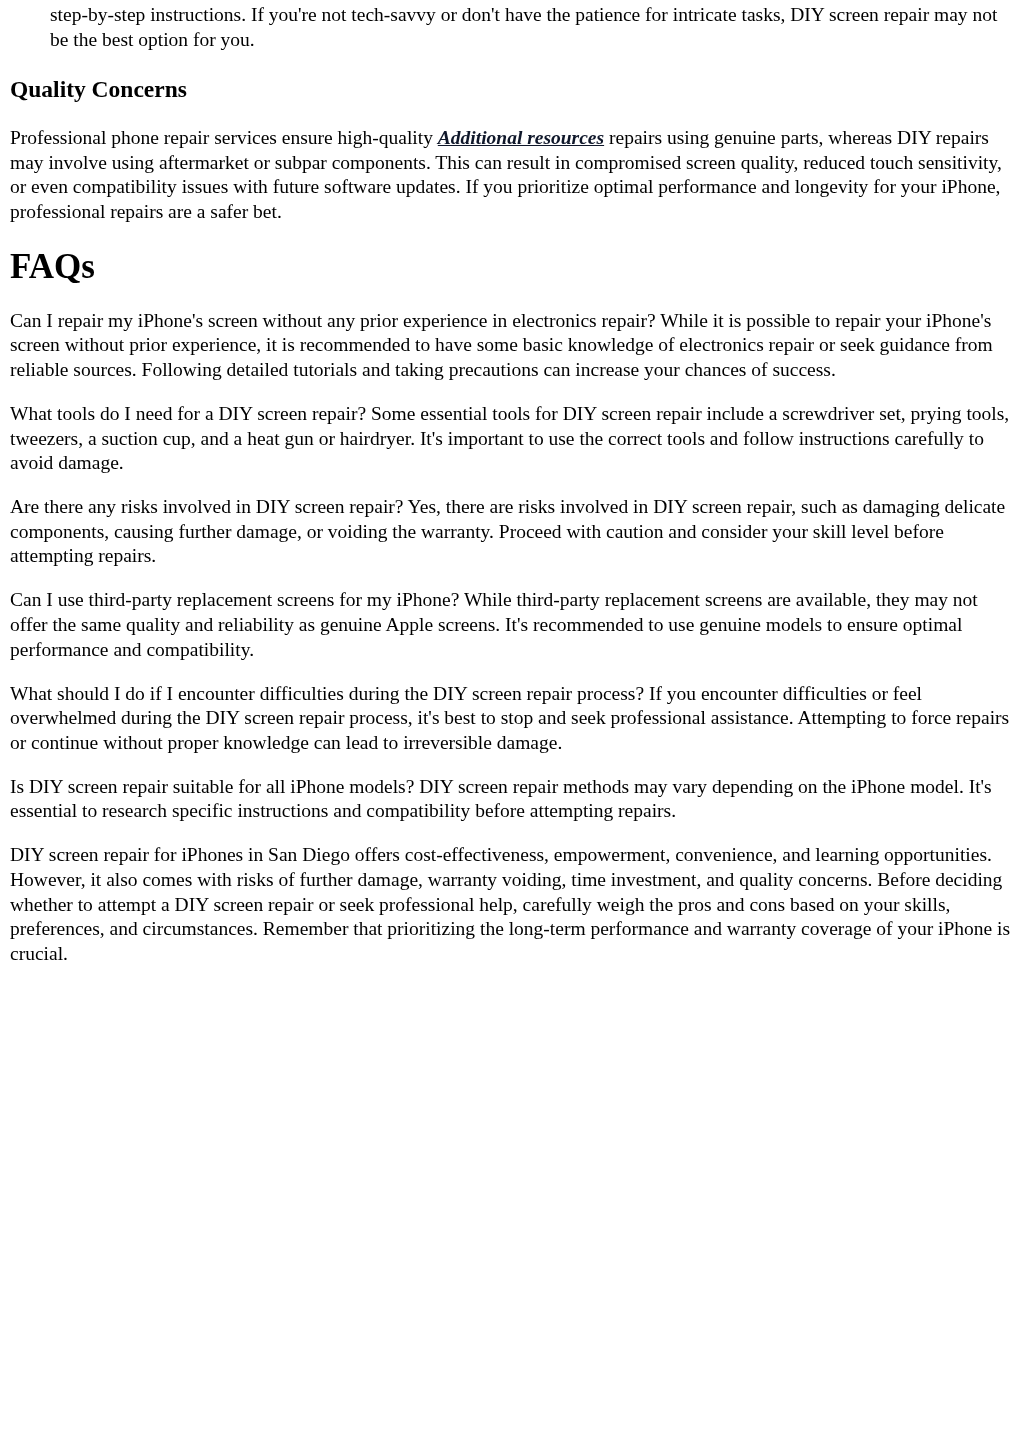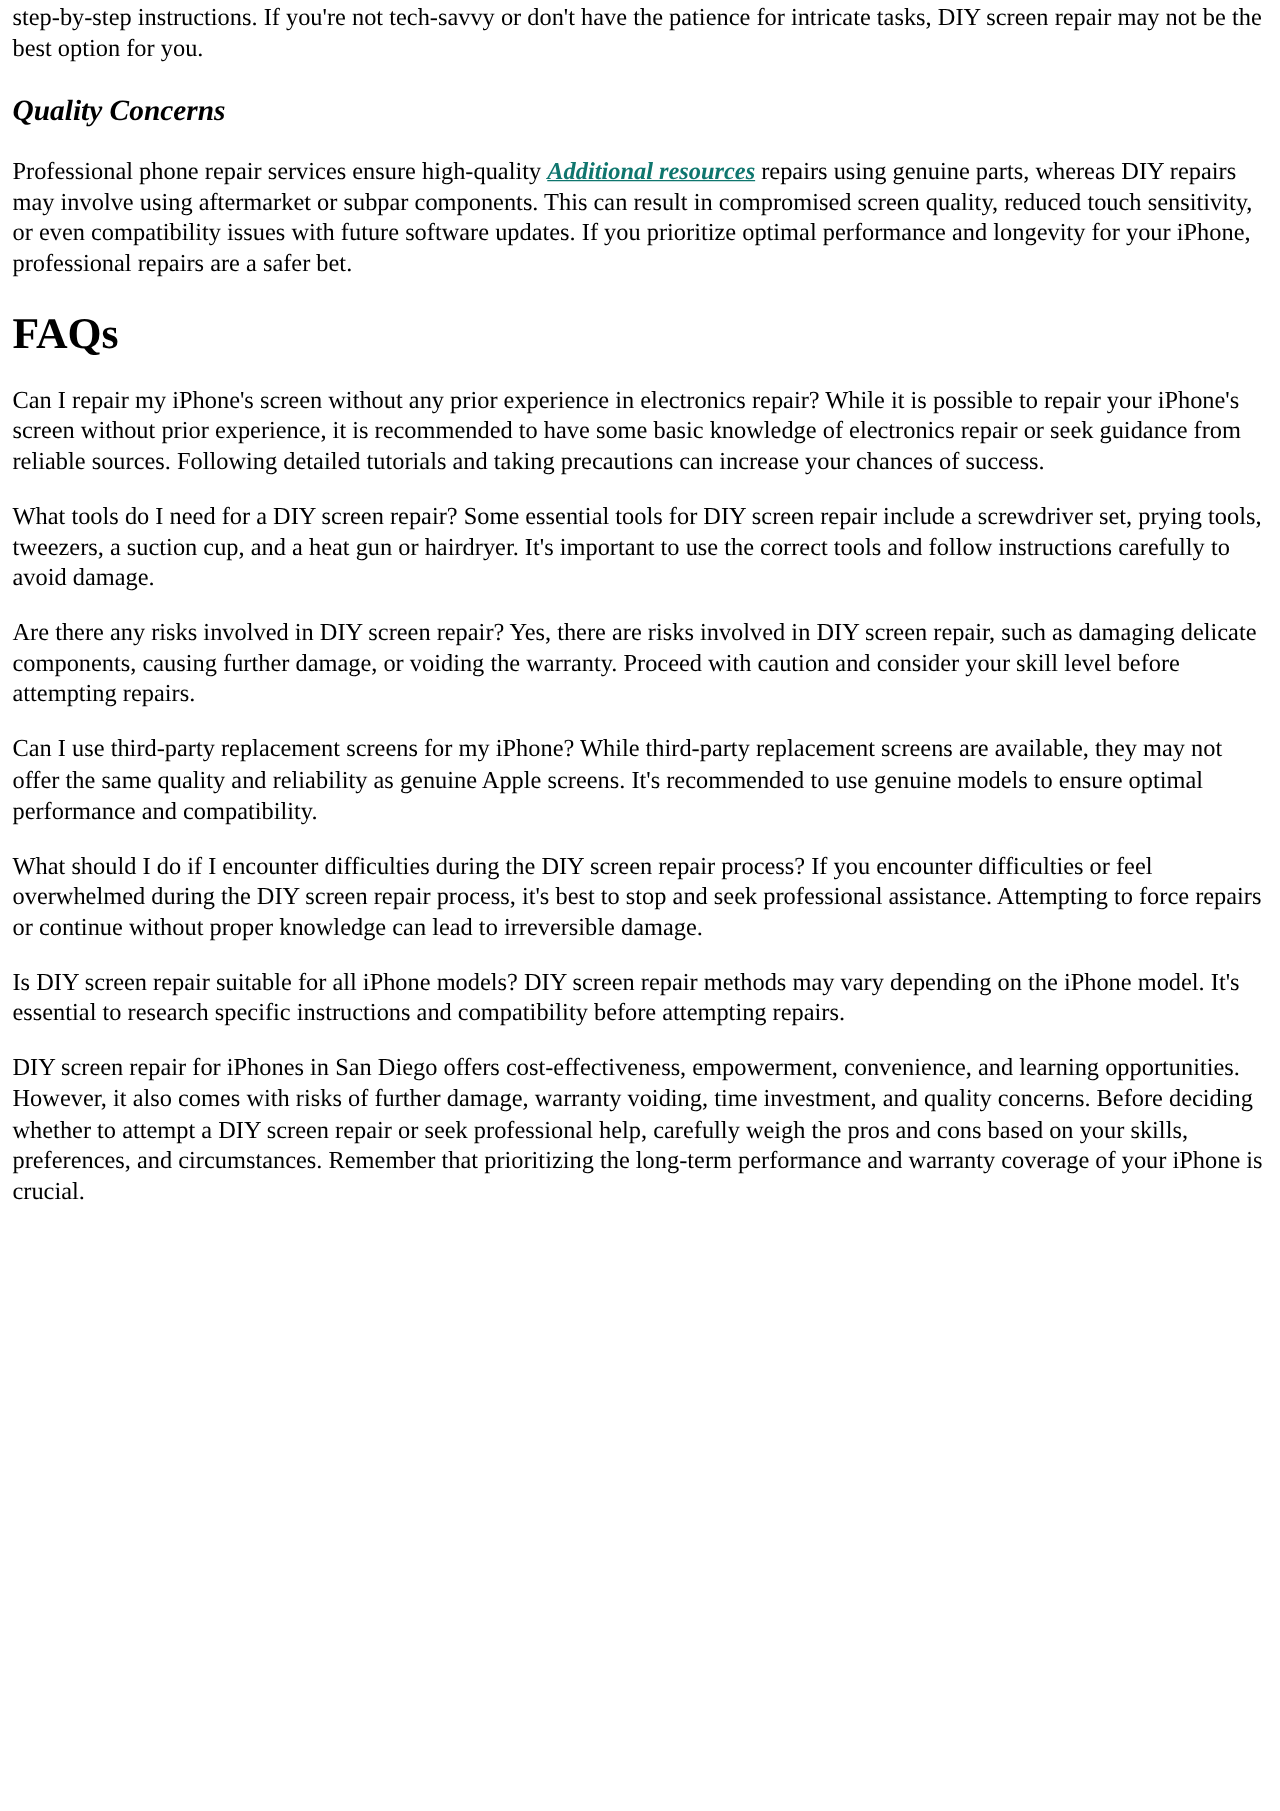--- a/index.html
+++ b/index.html
@@ -21,36 +21,36 @@
     font-size: 19.5px;
     line-height: 1.26;
     color: #000000;
     background: #ffffff;
   }
   .page p {
     margin: 19.5px 0;
   }
   .page p:first-child {
     margin-top: 0;
+    margin-left: 40px;
   }
   h3.doc-h3 {
     font-size: 23.5px;
     line-height: 1.2;
     margin: 23px 0;
     font-weight: bold;
-    font-style: italic;
   }
   h1.doc-h1 {
     font-size: 35px;
     line-height: 1.15;
     margin: 22px 0;
     font-weight: bold;
   }
   a.doc-link {
-    color: #0f766e;
+    color: #0f172a;
     font-weight: bold;
     font-style: italic;
     cursor: pointer;
   }
 </style>
 </head>
 <body>
 
 <div class="page">
 

